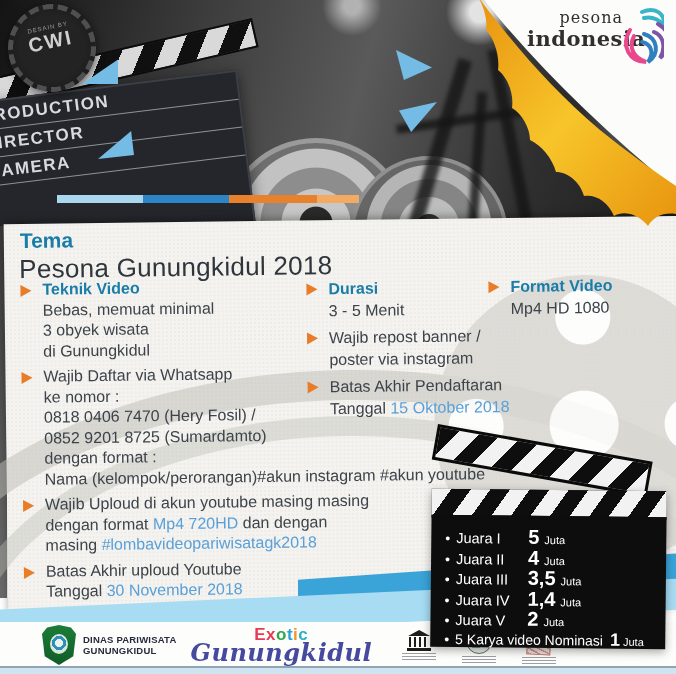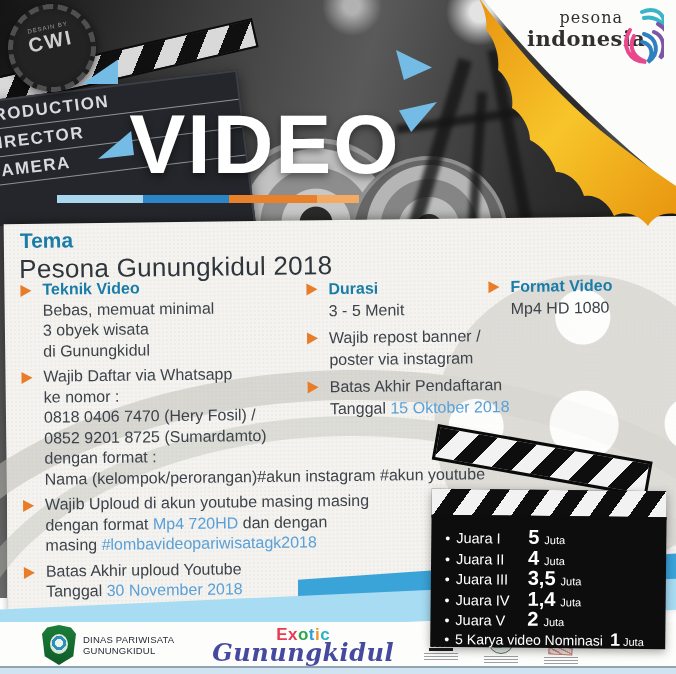--- a/index.html
+++ b/index.html
@@ -139,22 +139,22 @@
   .prize-row.wide .p-label{width:auto;margin-right:7px;font-size:14px;}
   .prize-row.wide .p-amount{font-size:18px;margin-right:3px;}
   
   .footer{position:absolute;left:0;top:622px;width:676px;height:46px;background:#fdfdfc;z-index:4;
     display:flex;align-items:center;}
   .crest{margin-left:42px;width:34px;height:40px;flex:0 0 auto;
     clip-path:polygon(50% 0%,85% 6%,100% 22%,92% 78%,50% 100%,8% 78%,0% 22%,15% 6%);
     background:linear-gradient(#1c7d3a,#0f5c28);position:relative;}
   .crest::after{content:"";position:absolute;left:8px;top:9px;width:18px;height:20px;border-radius:50%;
     background:radial-gradient(circle at 50% 45%,#eaf3ea 0 4px,#2e8fbe 4px 7px,#d8e8d8 7px);}
-  .dinas-text{margin-left:7px;font-size:9.5px;font-weight:normal;color:#252b38;line-height:1.2;letter-spacing:.2px;}
-  .exotic{margin-left:38px;text-align:center;line-height:1;}
+  .dinas-text{margin-left:7px;font-size:9.5px;font-weight:bold;color:#252b38;line-height:1.2;letter-spacing:.2px;}
+  .exotic{margin-left:14px;text-align:center;line-height:1;}
   .exotic-top{font-size:17px;font-weight:bold;letter-spacing:.5px;}
   .ex1{color:#e83a54;} .ex2{color:#2ba84a;} .ex3{color:#2e9fd8;} .ex4{color:#f0962e;} .ex5{color:#27b3c4;}
   .exotic-script{font-family:"DejaVu Serif",serif;font-style:italic;font-weight:bold;
     font-size:24px;color:#454a9e;margin-top:-2px;letter-spacing:.5px;}
   .mini-logo{margin-left:26px;display:flex;flex-direction:column;align-items:center;}
   .cap-bars{margin-top:2px;width:34px;height:7px;
     background:repeating-linear-gradient(180deg,#9aa0a6 0 1px,transparent 1px 3px);}
   .u-roof{width:22px;height:6px;background:#1d1d1d;clip-path:polygon(0 100%,50% 0,100% 100%);}
   .u-cols{width:20px;height:10px;margin-top:1px;
     background:repeating-linear-gradient(90deg,#1d1d1d 0 2.5px,transparent 2.5px 5px);}
@@ -209,21 +209,20 @@
     <div class="l1">pesona</div>
     <div class="l2">indonesia</div>
   </div>
   <svg class="bird" width="48" height="66" viewBox="0 0 48 66" fill="none" stroke-linecap="round">
     <path d="M26,8 C40,2 50,10 48,24 C46,16 36,12 28,14" stroke="#38b6c8" stroke-width="4"></path>
     <path d="M42,20 C56,28 56,44 44,54 C50,44 48,32 38,28" stroke="#7d55a8" stroke-width="4"></path>
     <path d="M14,26 C4,42 14,58 30,58 C18,54 12,44 18,32" stroke="#e8488c" stroke-width="4"></path>
     <path d="M28,30 C42,34 44,50 32,58 C38,50 36,40 26,38" stroke="#2f7fc1" stroke-width="4"></path>
   </svg>
 
-  <div class="title-line title-2">VIDEO</div>
   <div class="tri t1"></div>
   <div class="tri t2"></div>
   <div class="tri t3"></div>
   <div class="tri t4"></div>
   <div class="segbar">
     <span style="width:86px;background:#a9d7ee"></span>
     <span style="width:86px;background:#2b85c6"></span>
     <span style="width:88px;background:#e8812c"></span>
     <span style="width:42px;background:#f3ab63"></span>
   </div>

